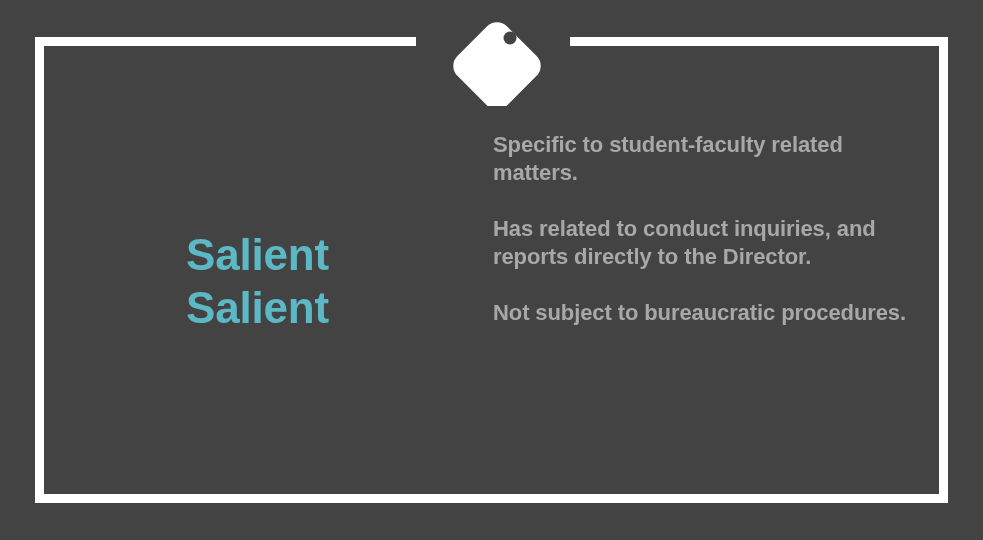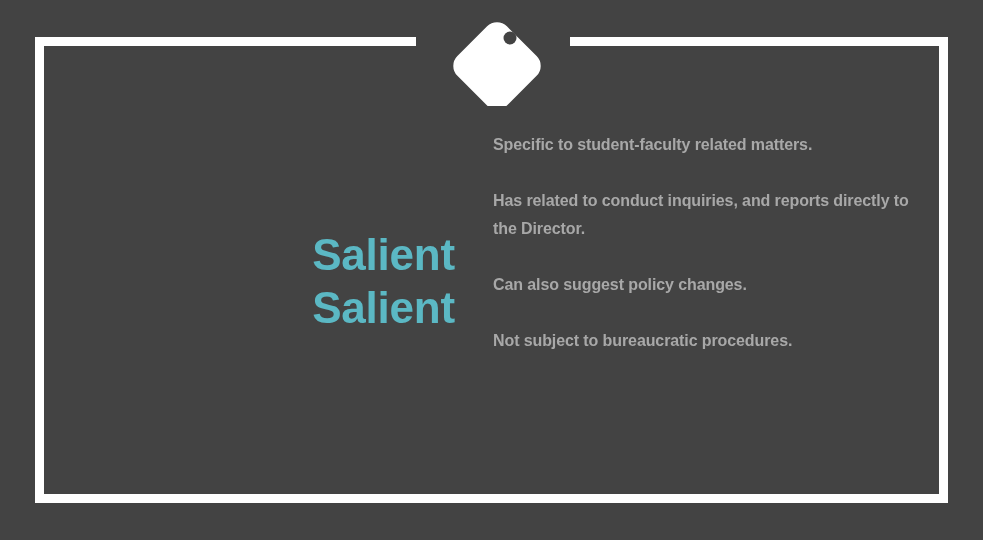--- a/index.html
+++ b/index.html
@@ -70,41 +70,41 @@
     width: 100px;
     height: 100px;
   }
 
   
   #title-block {
     position: absolute;
     left: 60px;
     top: 228px;
     width: 395px;
-    text-align: right;
+    text-align: center;
   }
   .title-line {
     color: #5bb8c4;
     font-size: 44px;
     font-weight: bold;
     line-height: 53px;
     letter-spacing: -0.2px;
     white-space: nowrap;
   }
 
   
   #features-list {
     position: absolute;
     left: 493px;
     top: 131px;
     width: 430px;
   }
   .feature-item {
     color: #a8a8a8;
-    font-size: 16px;
+    font-size: 22px;
     font-weight: bold;
     line-height: 28px;
     letter-spacing: -0.1px;
     margin-bottom: 28px;
   }
   .feature-item:last-child {
     margin-bottom: 0;
   }
 </style>
 </head>
@@ -128,17 +128,16 @@
   </div>
 
   <div id="title-block">
     <div class="title-line">Salient</div>
     <div class="title-line">Salient</div>
   </div>
 
   <div id="features-list">
     <div class="feature-item">Specific to student-faculty related matters.</div>
     <div class="feature-item">Has related to conduct inquiries, and reports directly to the Director.</div>
-    <div class="feature-item">Can also suggest policy changes.</div>
     <div class="feature-item">Not subject to bureaucratic procedures.</div>
   </div>
 
 </div>
 
 </body></html>

